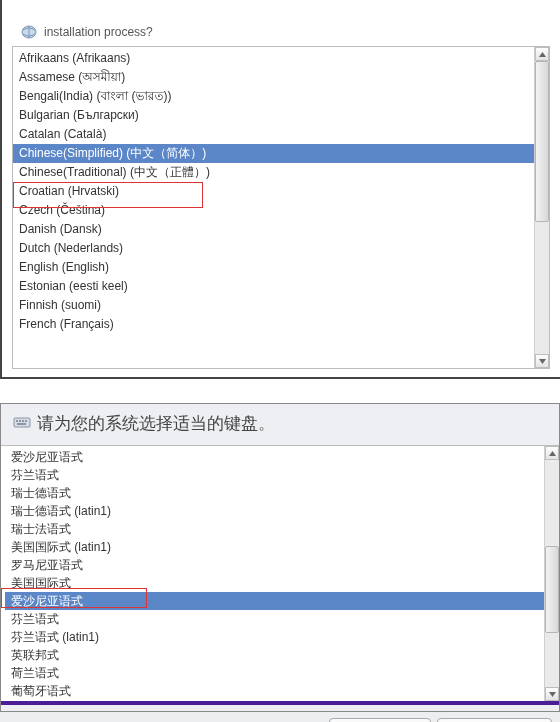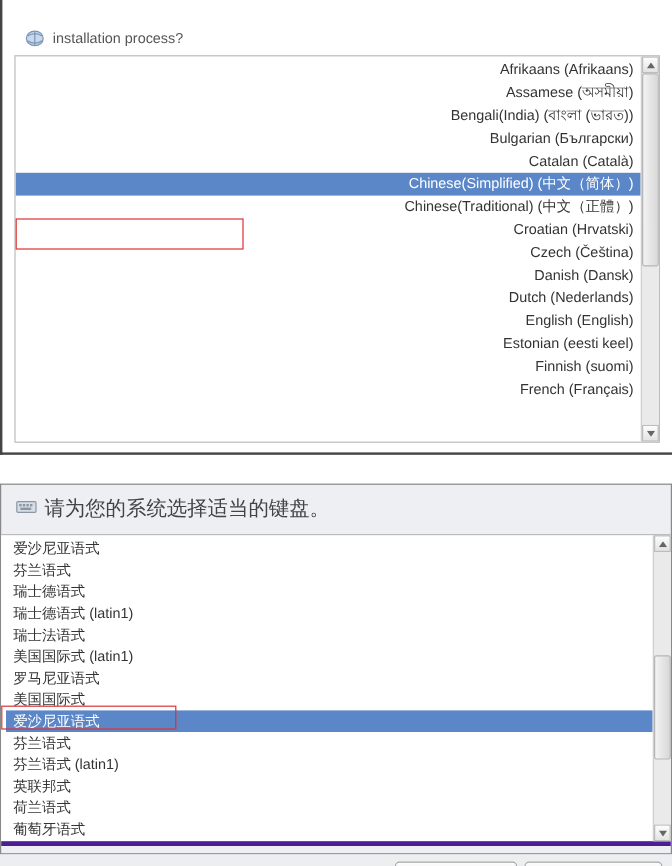--- a/index.html
+++ b/index.html
@@ -32,21 +32,21 @@
     width: 18px; height: 16px;
     display: inline-block;
   }
   .listbox {
     border: 1px solid #bcbcbc;
     background: #fff;
     margin: 0 6px;
     position: relative;
     display: flex;
   }
-  .listbox-top { height: 323px; text-align: right; }
+  .listbox-top { height: 323px; }
   .listbox-inner {
     flex: 1;
     padding: 2px 0;
     line-height: 19px;
     overflow: hidden;
   }
   .listbox-inner .item {
     padding: 0 6px;
     white-space: nowrap;
     color: #333;

